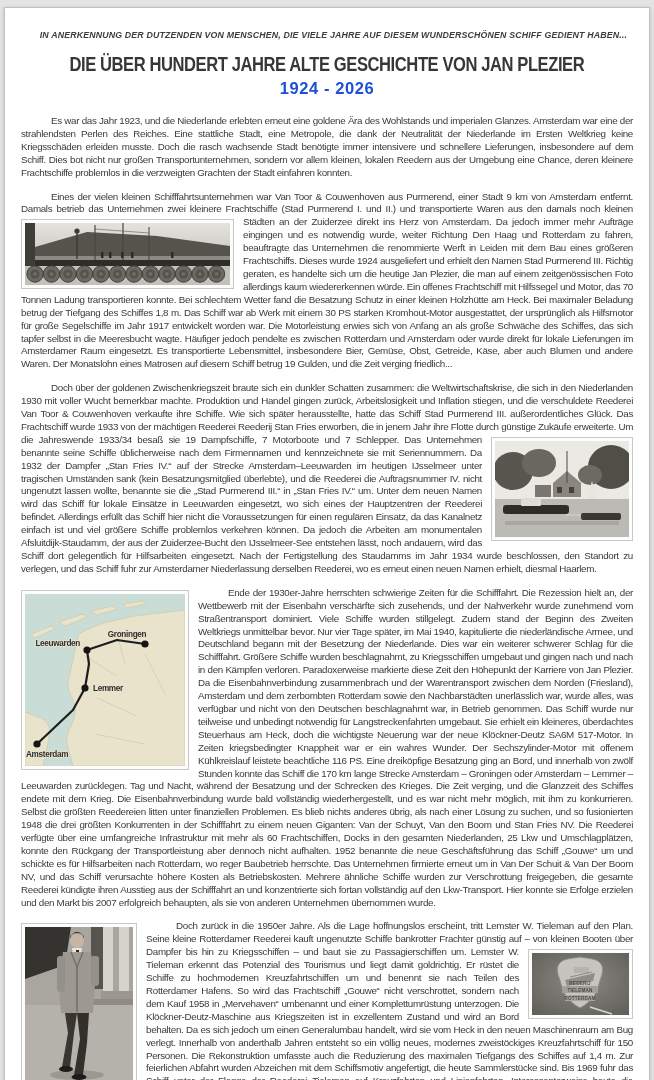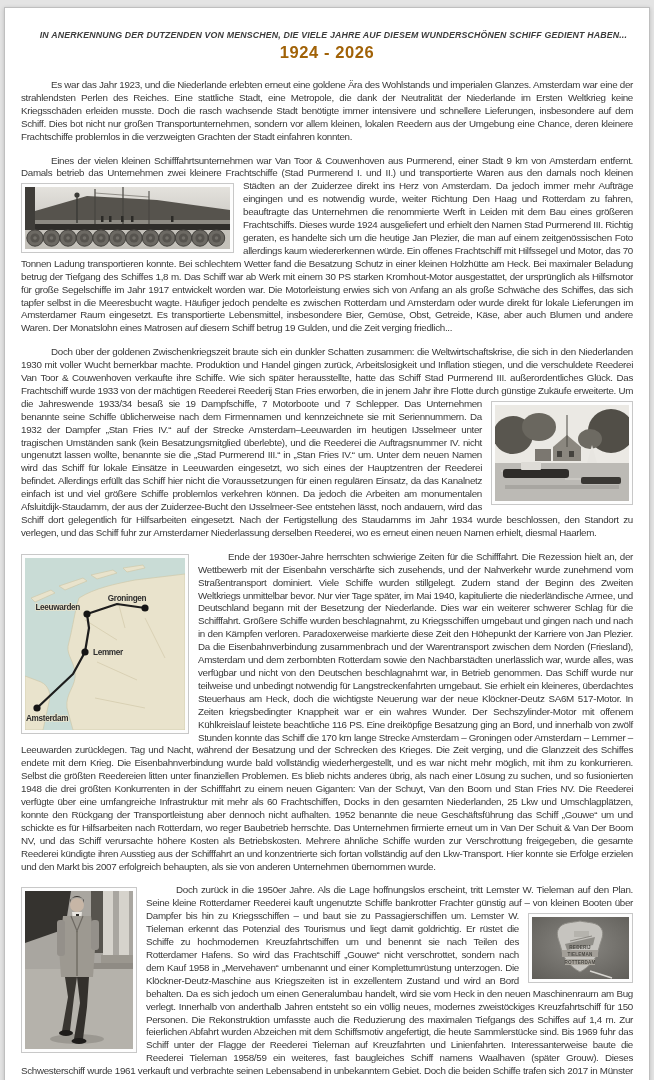--- a/index.html
+++ b/index.html
@@ -5,41 +5,44 @@
   html,body{margin:0;padding:0;width:654px;height:1080px;overflow:hidden;
     background:#e4e4e4;font-family:"Liberation Sans",sans-serif;}
   .page{position:absolute;left:4px;top:7px;width:612px;min-height:1120px;
     background:#ffffff;border:1px solid #bfbfbf;box-shadow:0 1px 4px rgba(0,0,0,.18);
     padding:0 16px 20px 16px;}
   .tagline{margin:22px 6px 0;text-align:right;font-style:italic;font-size:8.8px;
     letter-spacing:.15px;color:#3d3d3d;font-weight:bold;}
   .title{margin-top:13px;text-align:center;overflow:visible;}
   .title .ttext{display:inline-block;white-space:nowrap;font-weight:bold;font-size:19.5px;
     letter-spacing:-0.5px;color:#373737;transform:scaleX(.85);transform-origin:50% 50%;}
-  .years{text-align:center;font-size:16.5px;font-weight:bold;color:#a16207;
+  .years{text-align:center;font-size:16.5px;font-weight:bold;color:#1d4ed8;
     margin-top:3px;letter-spacing:.6px;}
   .article{margin-top:17px;}
   .para{margin:0 0 11px;font-size:9.8px;line-height:12.9px;letter-spacing:-0.32px;
     color:#3a3a3a;text-align:justify;text-indent:30px;}
   .ph{background:#fdfdfd;border:1px solid #c8c8c8;padding:3px;}
   .ph.left{float:left;margin:3px 9px 4px 0;}
   .ph.right{float:right;margin:3px 0 4px 9px;}
   .ph svg{display:block;}
   svg text{font-family:"Liberation Sans",sans-serif;}
   .maplabel{font-size:8.2px;font-weight:bold;fill:#2e2e2e;paint-order:stroke;
     stroke:#e9e3cc;stroke-width:1.6px;stroke-linejoin:round;}
   .badgetext{font-size:4.6px;font-weight:bold;fill:#4a4843;letter-spacing:.2px;}
 </style>
 </head>
 <body>
 
 <div class="page">
 
   <div class="tagline">IN ANERKENNUNG DER DUTZENDEN VON MENSCHEN, DIE VIELE JAHRE AUF DIESEM WUNDERSCHÖNEN SCHIFF GEDIENT HABEN...</div>
 
+  <div class="title">
+    <span class="ttext">DIE ÜBER HUNDERT JAHRE ALTE GESCHICHTE VON JAN PLEZIER</span>
+  </div>
   <div class="years">1924 - 2026</div>
 
   <div class="article">
 
     <p class="para"><span>Es war das Jahr 1923, und die Niederlande erlebten erneut eine goldene Ära des Wohlstands und imperialen Glanzes. Amsterdam war eine der strahlendsten Perlen des Reiches. Eine stattliche Stadt, eine Metropole, die dank der Neutralität der Niederlande im Ersten Weltkrieg keine Kriegsschäden erleiden musste. Doch die rasch wachsende Stadt benötigte immer intensivere und schnellere Lieferungen, insbesondere auf dem Schiff. Dies bot nicht nur großen Transportunternehmen, sondern vor allem kleinen, lokalen Reedern aus der Umgebung eine Chance, deren kleinere Frachtschiffe problemlos in die verzweigten Grachten der Stadt einfahren konnten.</span></p>
 
     <p class="para"><span>Eines der vielen kleinen Schifffahrtsunternehmen war Van Toor &amp; Couwenhoven aus Purmerend, einer Stadt 9 km von Amsterdam entfernt. Damals betrieb das Unternehmen zwei kleinere Frachtschiffe (Stad Purmerend I. und II.) und transportierte Waren aus den damals noch kleinen Städten an der</span>
       <span class="ph left">
           <svg width="205" height="62" viewBox="0 0 205 62" aria-hidden="true">
         <defs>

